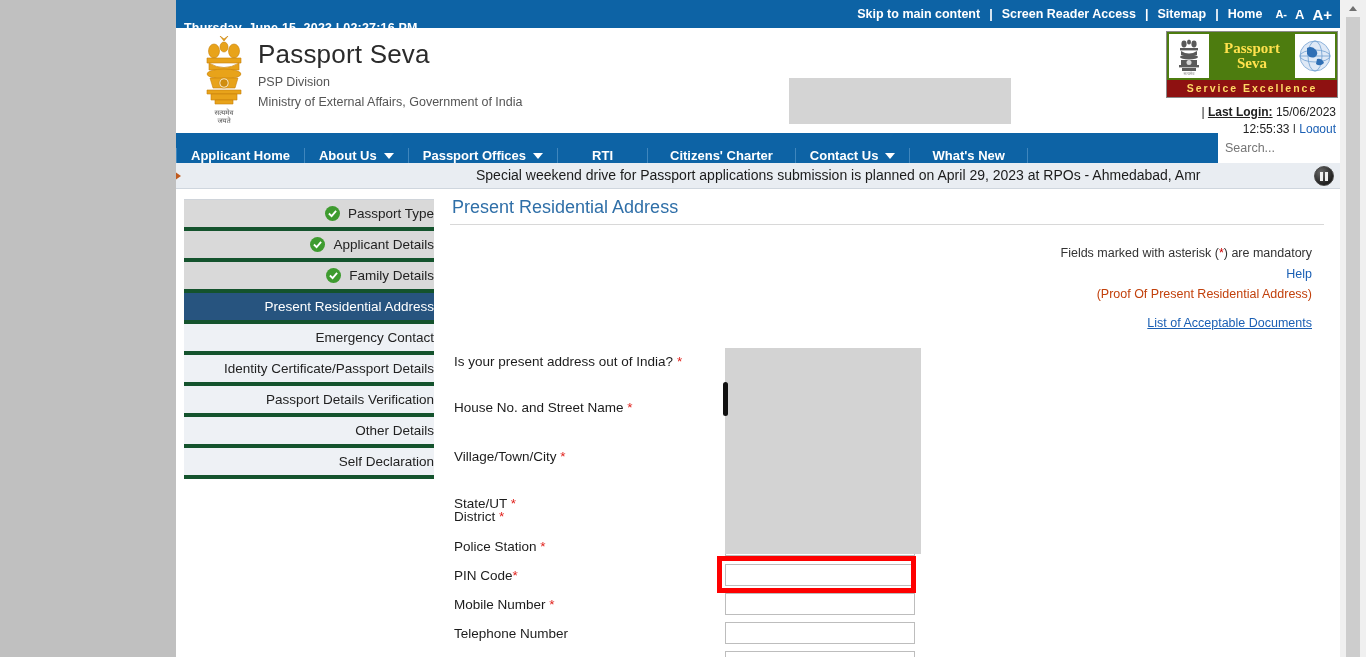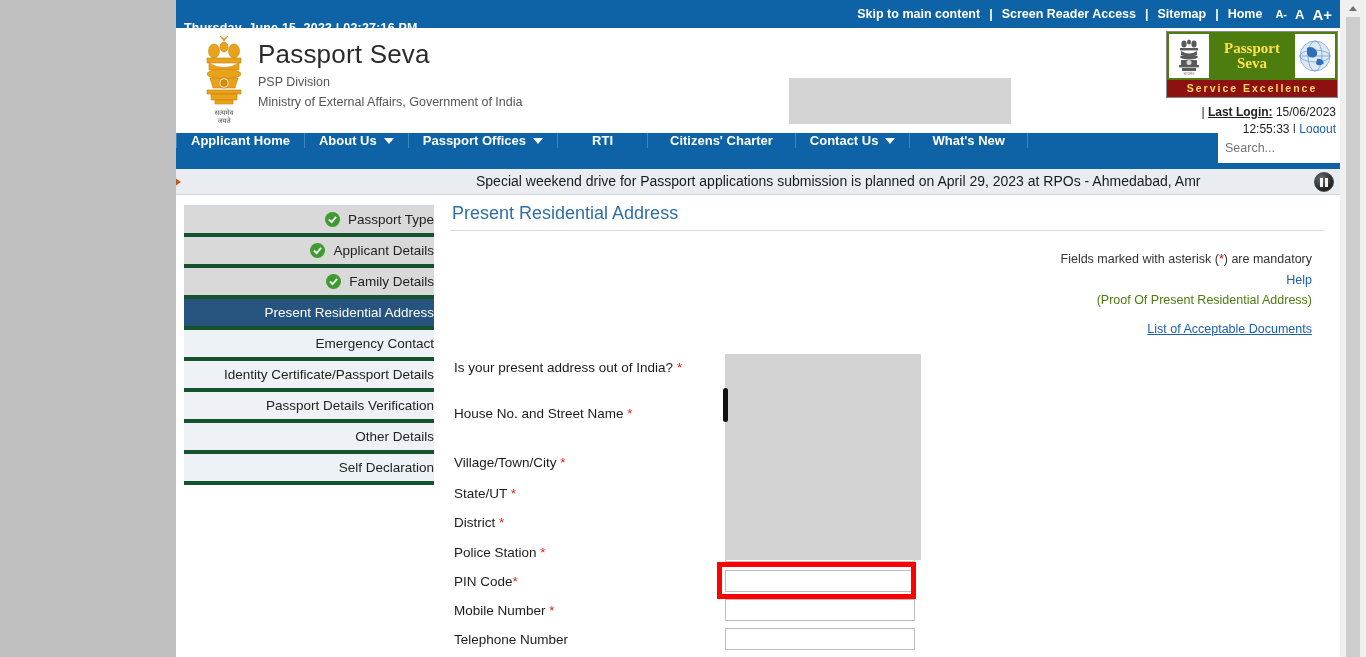--- a/index.html
+++ b/index.html
@@ -86,21 +86,21 @@
   .lastlogin {
     position: absolute; right: 4px; top: 76px;
     text-align: right; font-size: 12px; color: #222; line-height: 1.45;
     white-space: nowrap;
   }
   .lastlogin b { font-weight: bold; text-decoration: underline; }
   .lastlogin a { color: #1a5fb4; text-decoration: underline; }
 
   
   .nav {
-    height: 36px; background: #0d63a5; display: flex; align-items: flex-start;
+    height: 30px; background: #0d63a5; display: flex; align-items: flex-end;
     position: relative;
   }
   .nav .item {
     display: flex; align-items: center; justify-content: center;
     color: #fff; font-weight: bold; font-size: 13px;
     padding: 0 14px; border-right: 1px solid #3f86bd;
     white-space: nowrap; cursor: pointer;
   }
   .nav .item:first-child { border-left: 1px solid #3f86bd; }
   .nav .caret {
@@ -173,21 +173,21 @@
     font-size: 18px; color: #2f6fa8; font-weight: normal;
     padding: 8px 0 6px 2px;
     border-bottom: 1px solid #d8d8d8;
   }
   .rightnotes {
     text-align: right; padding-right: 12px; margin-top: 18px;
     font-size: 12.5px; color: #333; line-height: 1.65;
   }
   .rightnotes .star { color: #cc0000; }
   .rightnotes .help { color: #1a5fb4; }
-  .rightnotes .proof { color: #4d7c0f; }
+  .rightnotes .proof { color: #c2410c; }
   .rightnotes .docs {
     display: inline-block; margin-top: 8px;
     color: #1a5fb4; text-decoration: underline; cursor: pointer;
   }
 
   
   .form { position: relative; margin-top: 14px; }
   .flabel {
     position: absolute; font-size: 13.5px; color: #1c1c1c; white-space: nowrap;
   }
@@ -458,21 +458,21 @@
 
           <label class="flabel" style="left:4px; top:6px;">
             <span>Is your present address out of India?</span> <span class="star">*</span>
           </label>
           <label class="flabel" style="left:4px; top:52px;">
             <span>House No. and Street Name</span> <span class="star">*</span>
           </label>
           <label class="flabel" style="left:4px; top:101px;">
             <span>Village/Town/City</span> <span class="star">*</span>
           </label>
-          <label class="flabel" style="left:4px; top:132px;">
+          <label class="flabel" style="left:4px; top:148px;">
             <span>State/UT</span> <span class="star">*</span>
           </label>
           <label class="flabel" style="left:4px; top:161px;">
             <span>District</span> <span class="star">*</span>
           </label>
           <label class="flabel" style="left:4px; top:191px;">
             <span>Police Station</span> <span class="star">*</span>
           </label>
           <label class="flabel" style="left:4px; top:220px;">
             <span>PIN Code</span><span class="star">*</span>

